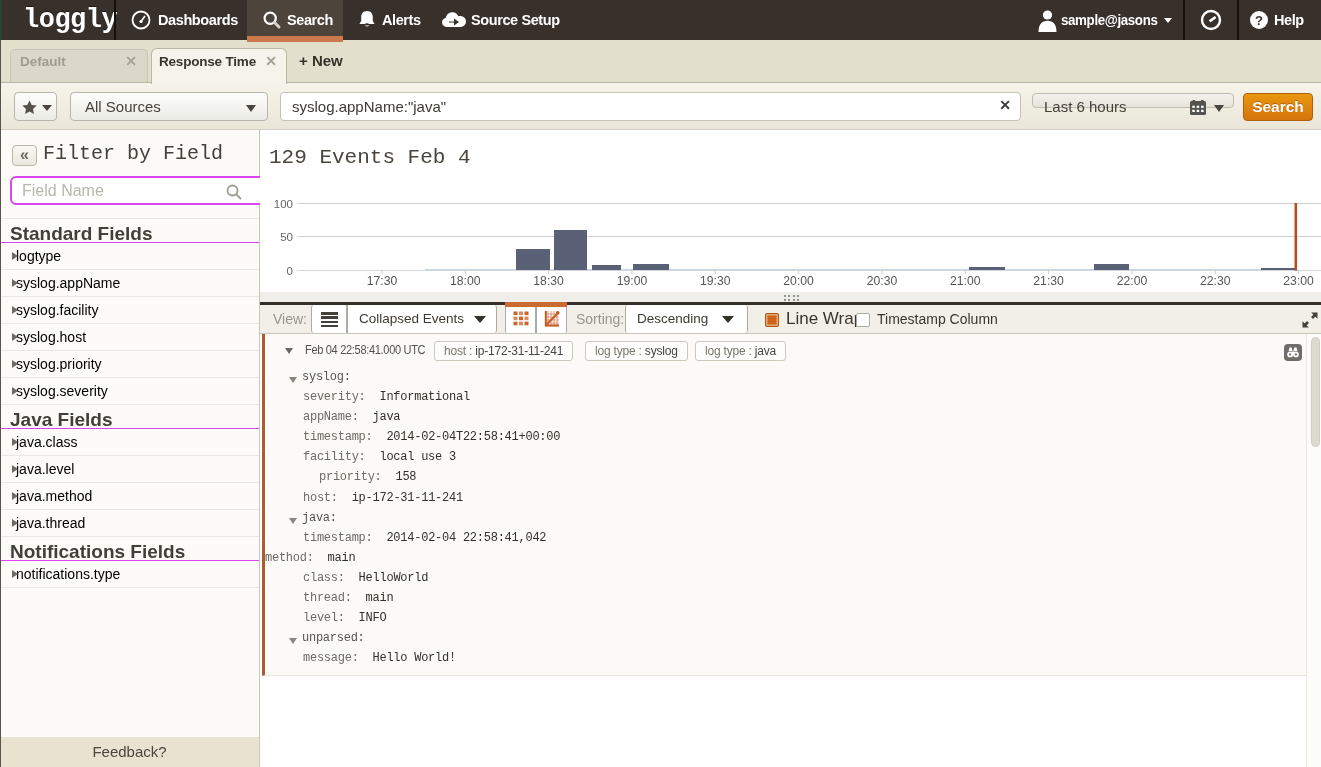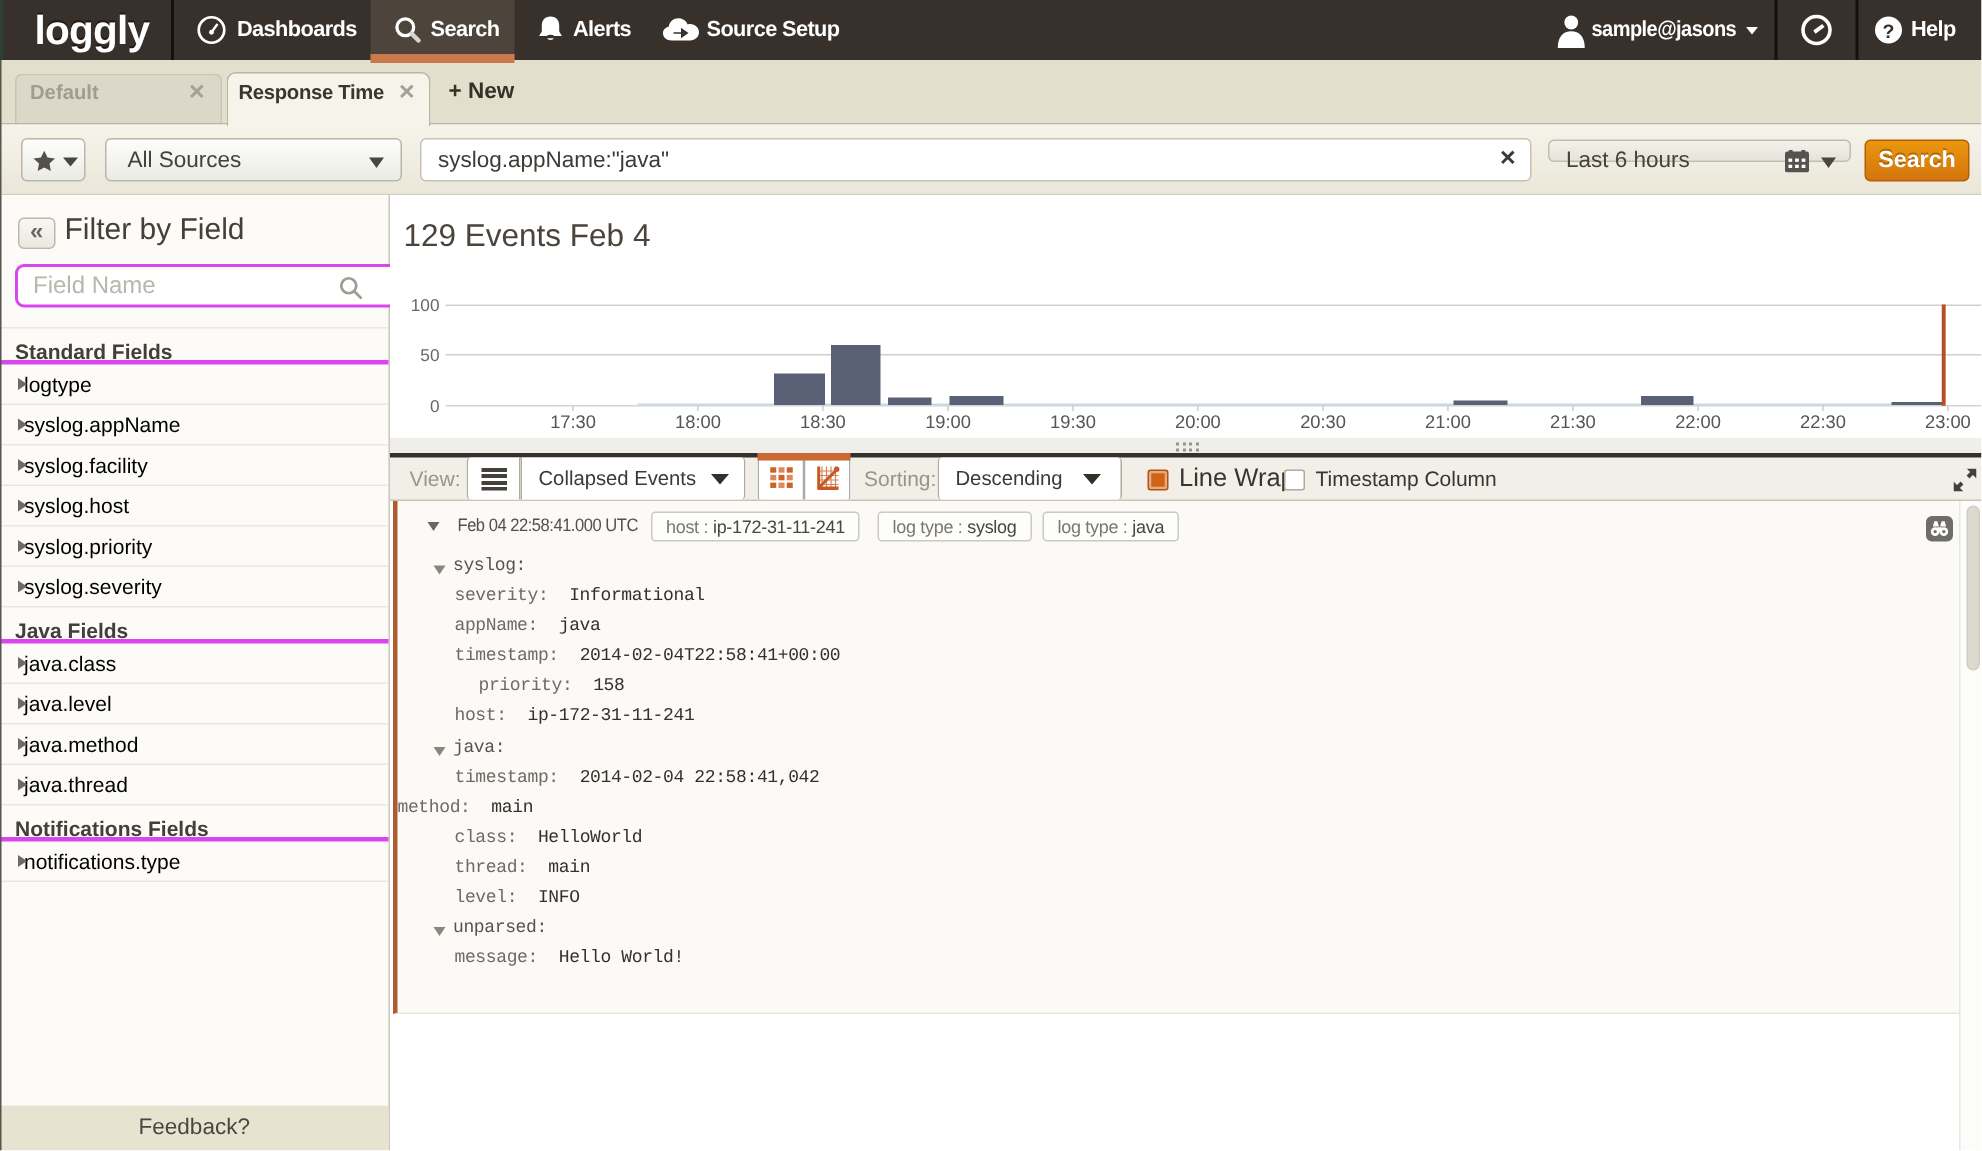--- a/index.html
+++ b/index.html
@@ -1,31 +1,31 @@
 <!DOCTYPE html>
 <html><head><meta charset="utf-8"><style>
 *{margin:0;padding:0;box-sizing:border-box}
 html,body{width:1321px;height:767px;overflow:hidden}
 body{position:relative;font-family:"Liberation Sans",sans-serif;background:#fff}
 .ab{position:absolute}
-.serif{font-family:Liberation Sans, sans-serif}
+.serif{font-family:Liberation Mono, monospace}
 .mono{font-family:"Liberation Mono",monospace}
 
 #nav{left:0;top:0;width:1321px;height:40px;background:#38302a}
 #nav .itm{position:absolute;top:0;height:40px;color:#fff;font-weight:bold;font-size:14.5px;letter-spacing:-0.4px}
 .navdiv{position:absolute;top:0;width:2px;height:40px;background:#15100c}
 
 #tabs{left:0;top:40px;width:1321px;height:43px;background:#e2dfcd;border-bottom:1px solid #b9b6a8}
 
 #srow{left:0;top:83px;width:1321px;height:47px;background:linear-gradient(#f6f4ea,#eae7d9);border-bottom:1px solid #d3cfc2}
 .btnw{background:linear-gradient(#fdfdfb,#ebebe5);border:1px solid #b9b7ad;border-radius:4px}
 
 #side{left:0;top:130px;width:260px;height:637px;background:#fcfbf8;border-right:1px solid #c9c6bb}
 .fitem{position:relative;height:27px;border-bottom:1px solid #e9e7e0;font-size:14px;color:#000000;line-height:26px;padding-left:16px}
-.fhead{position:relative;height:24px;border-bottom:3px solid #d946ef;font-size:14px;font-weight:bold;color:#433e37;line-height:30px;padding-left:10px}
+.fhead{position:relative;height:24px;border-bottom:1px solid #d946ef;font-size:19px;font-weight:bold;color:#433e37;line-height:30px;padding-left:10px}
 .tri-r{position:absolute;left:12px;top:9px;width:0;height:0;border-left:6px solid #6f6b63;border-top:4px solid transparent;border-bottom:4px solid transparent}
 .tri-d{width:0;height:0;border-top:6px solid #6f6b63;border-left:4.5px solid transparent;border-right:4.5px solid transparent}
 .caret{width:0;height:0;border-top:5px solid #4a453e;border-left:4.5px solid transparent;border-right:4.5px solid transparent}
 
 #tbar{left:260px;top:302px;width:1061px;height:32px;background:#f1efe7;border-top:3px solid #35302a;border-bottom:1px solid #c9c5b9}
 .tbtn{position:absolute;top:0;height:28px;background:#fff;border-left:1px solid #aeaa9e;border-right:1px solid #aeaa9e}
 .tlab{position:absolute;top:0;height:28px;line-height:28px;font-size:14px;color:#9a958c}
 
 #epanel{left:262px;top:334px;width:1044px;height:342px;background:#fbfaf7;border-left:3px solid #ad5b30;border-bottom:1px solid #e8e6dd}
 .tag{position:absolute;top:7px;height:20px;line-height:18px;background:#fdfdfb;border:1px solid #ccc9bd;border-radius:3px;font-size:12px;letter-spacing:-0.2px;padding:0 9px;color:#4a453f;white-space:nowrap}
@@ -289,20 +289,21 @@
         </g>
         <circle cx="3.1" cy="7.4" r="1.1" fill="#6e6d68"></circle>
         <circle cx="8.9" cy="7.4" r="1.1" fill="#6e6d68"></circle>
       </svg>
   </div>
   <div class="ab mono" style="left:0;top:36px;width:1040px;font-size:12px;letter-spacing:-0.25px">
     <div class="ln" style="padding-left:37px"><span class="ab tri-d" style="left:24px;top:7px;border-top-color:#8a867e"></span><span class="p">syslog:</span></div>
     <div class="ln" style="padding-left:38px"><span class="k">severity:</span><span class="v">  Informational</span></div>
     <div class="ln" style="padding-left:38px"><span class="k">appName:</span><span class="v">  java</span></div>
     <div class="ln" style="padding-left:38px"><span class="k">timestamp:</span><span class="v">  2014-02-04T22:58:41+00:00</span></div>
+    <div class="ln" style="padding-left:38px"><span class="k">facility:</span><span class="v">  local use 3</span></div>
     <div class="ln" style="padding-left:54px"><span class="k">priority:</span><span class="v">  158</span></div>
     <div class="ln" style="padding-left:38px"><span class="k">host:</span><span class="v">  ip-172-31-11-241</span></div>
     <div class="ln" style="padding-left:37px"><span class="ab tri-d" style="left:24px;top:7px;border-top-color:#8a867e"></span><span class="p">java:</span></div>
     <div class="ln" style="padding-left:38px"><span class="k">timestamp:</span><span class="v">  2014-02-04 22:58:41,042</span></div>
     <div class="ln" style=""><span class="k">method:</span><span class="v">  main</span></div>
     <div class="ln" style="padding-left:38px"><span class="k">class:</span><span class="v">  HelloWorld</span></div>
     <div class="ln" style="padding-left:38px"><span class="k">thread:</span><span class="v">  main</span></div>
     <div class="ln" style="padding-left:38px"><span class="k">level:</span><span class="v">  INFO</span></div>
     <div class="ln" style="padding-left:37px"><span class="ab tri-d" style="left:24px;top:7px;border-top-color:#8a867e"></span><span class="p">unparsed:</span></div>
     <div class="ln" style="padding-left:38px"><span class="k">message:</span><span class="v">  Hello World!</span></div>

